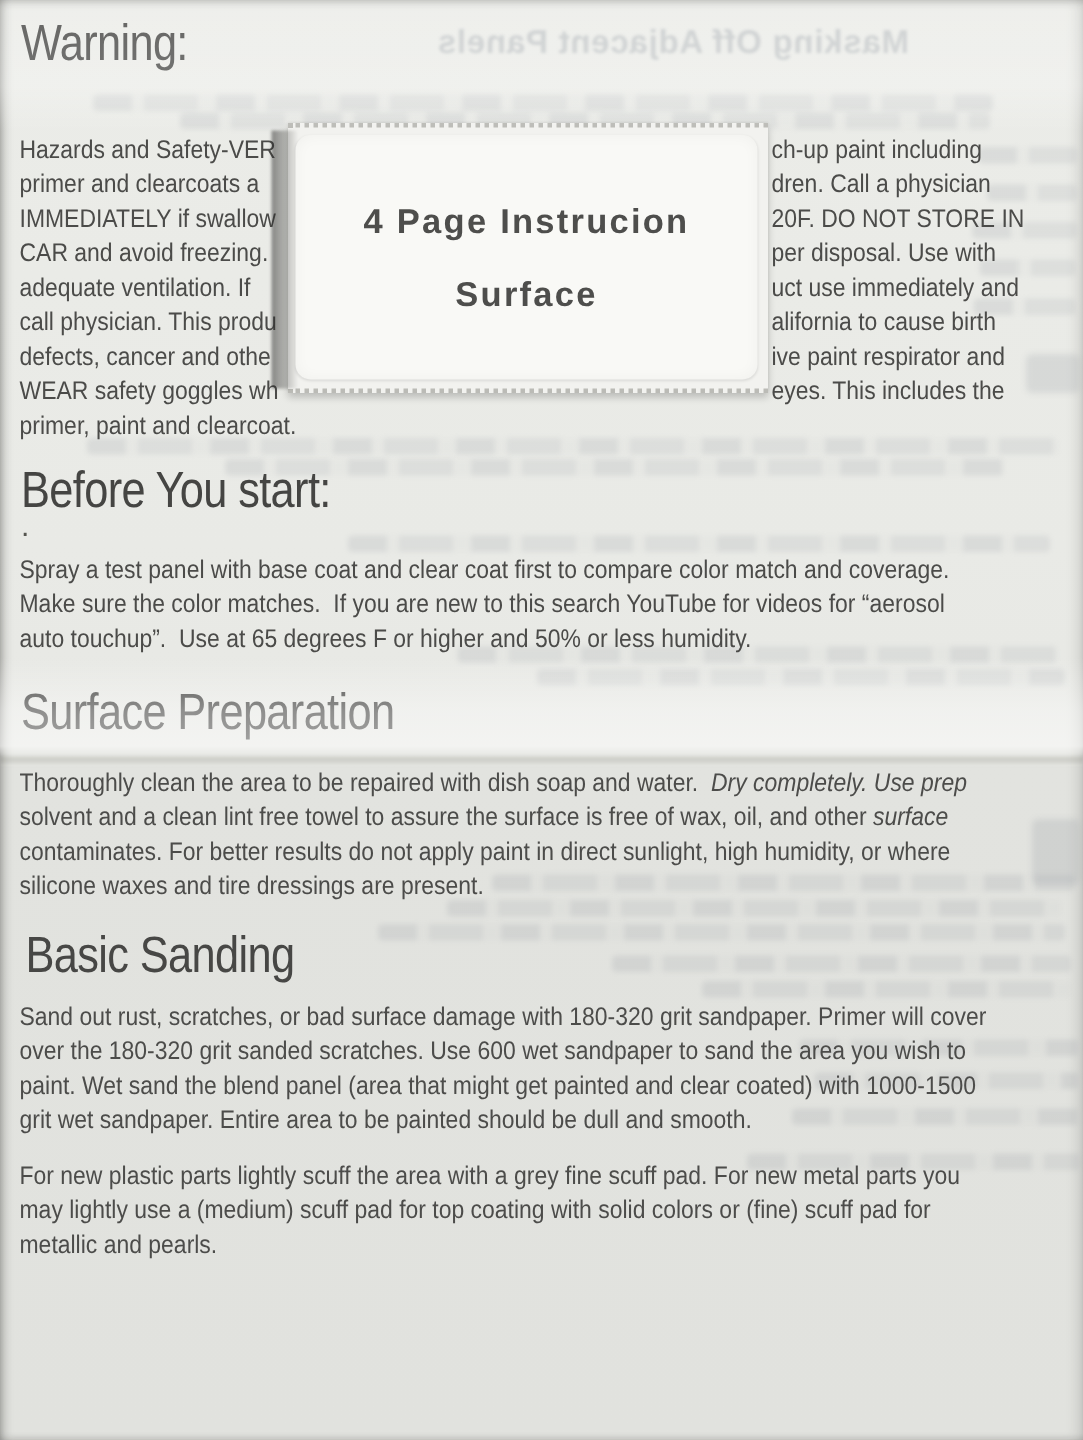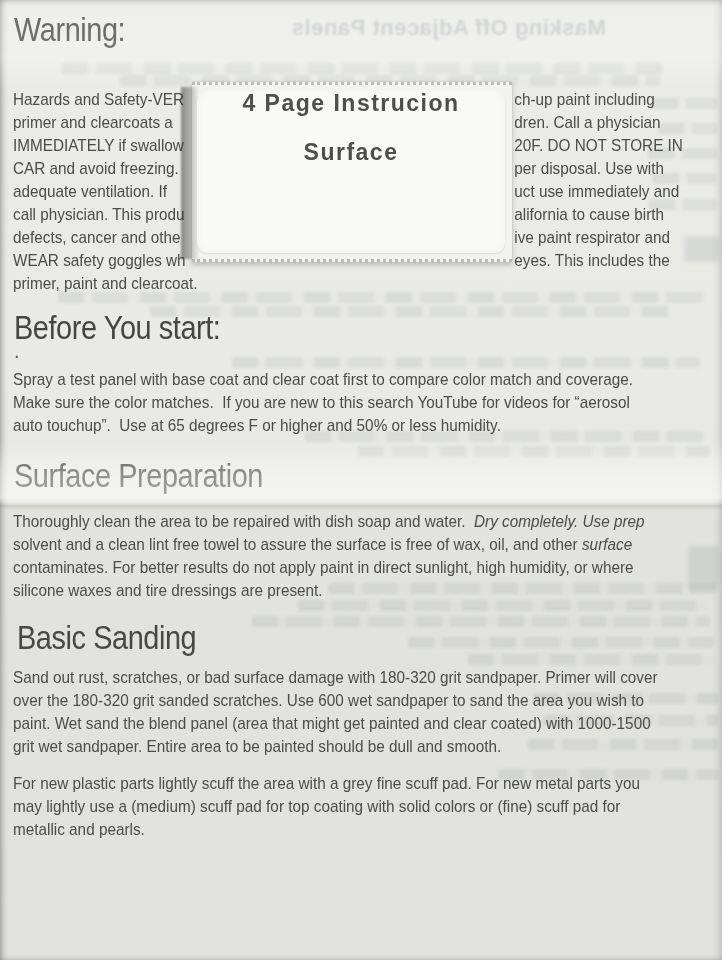--- a/index.html
+++ b/index.html
@@ -58,21 +58,21 @@
     position:absolute; left:11px; right:2px; top:0; bottom:0;
     background:#f2f2ef;
     border-top:3px dotted rgba(178,178,172,.85);
     border-bottom:3px dotted rgba(178,178,172,.85);
     box-shadow:0 3px 5px rgba(0,0,0,.20), 0 -1px 2px rgba(0,0,0,.08);
   }
   .sticker-label{
     position:absolute; left:16px; right:9px; top:8px; bottom:9px;
     background:#f9f9f6; border-radius:10px;
     box-shadow:inset 0 0 10px rgba(0,0,0,.04), 0 1px 2px rgba(0,0,0,.10);
-    display:flex; flex-direction:column; align-items:center; 
+    display:flex; flex-direction:column; align-items:center; justify-content:center;
     gap:22px; font-weight:700; font-size:23px; letter-spacing:1.5px; color:#4e4e4c;
     white-space:nowrap;
   }
   
   .overlay{position:absolute; left:0; width:100%; pointer-events:none; z-index:5;}
   .light-top{top:0; height:88px;
     background:linear-gradient(180deg, rgba(255,255,255,.16), rgba(255,255,255,.26) 65%, rgba(255,255,255,0));}
   .light-fold{top:438px; height:66px;
     background:linear-gradient(180deg, rgba(255,255,255,0), rgba(255,255,255,.40) 55%, rgba(255,255,255,.50) 90%, rgba(255,255,255,0));}
   .crease-dark{top:503px; height:8px; filter:blur(.6px);

